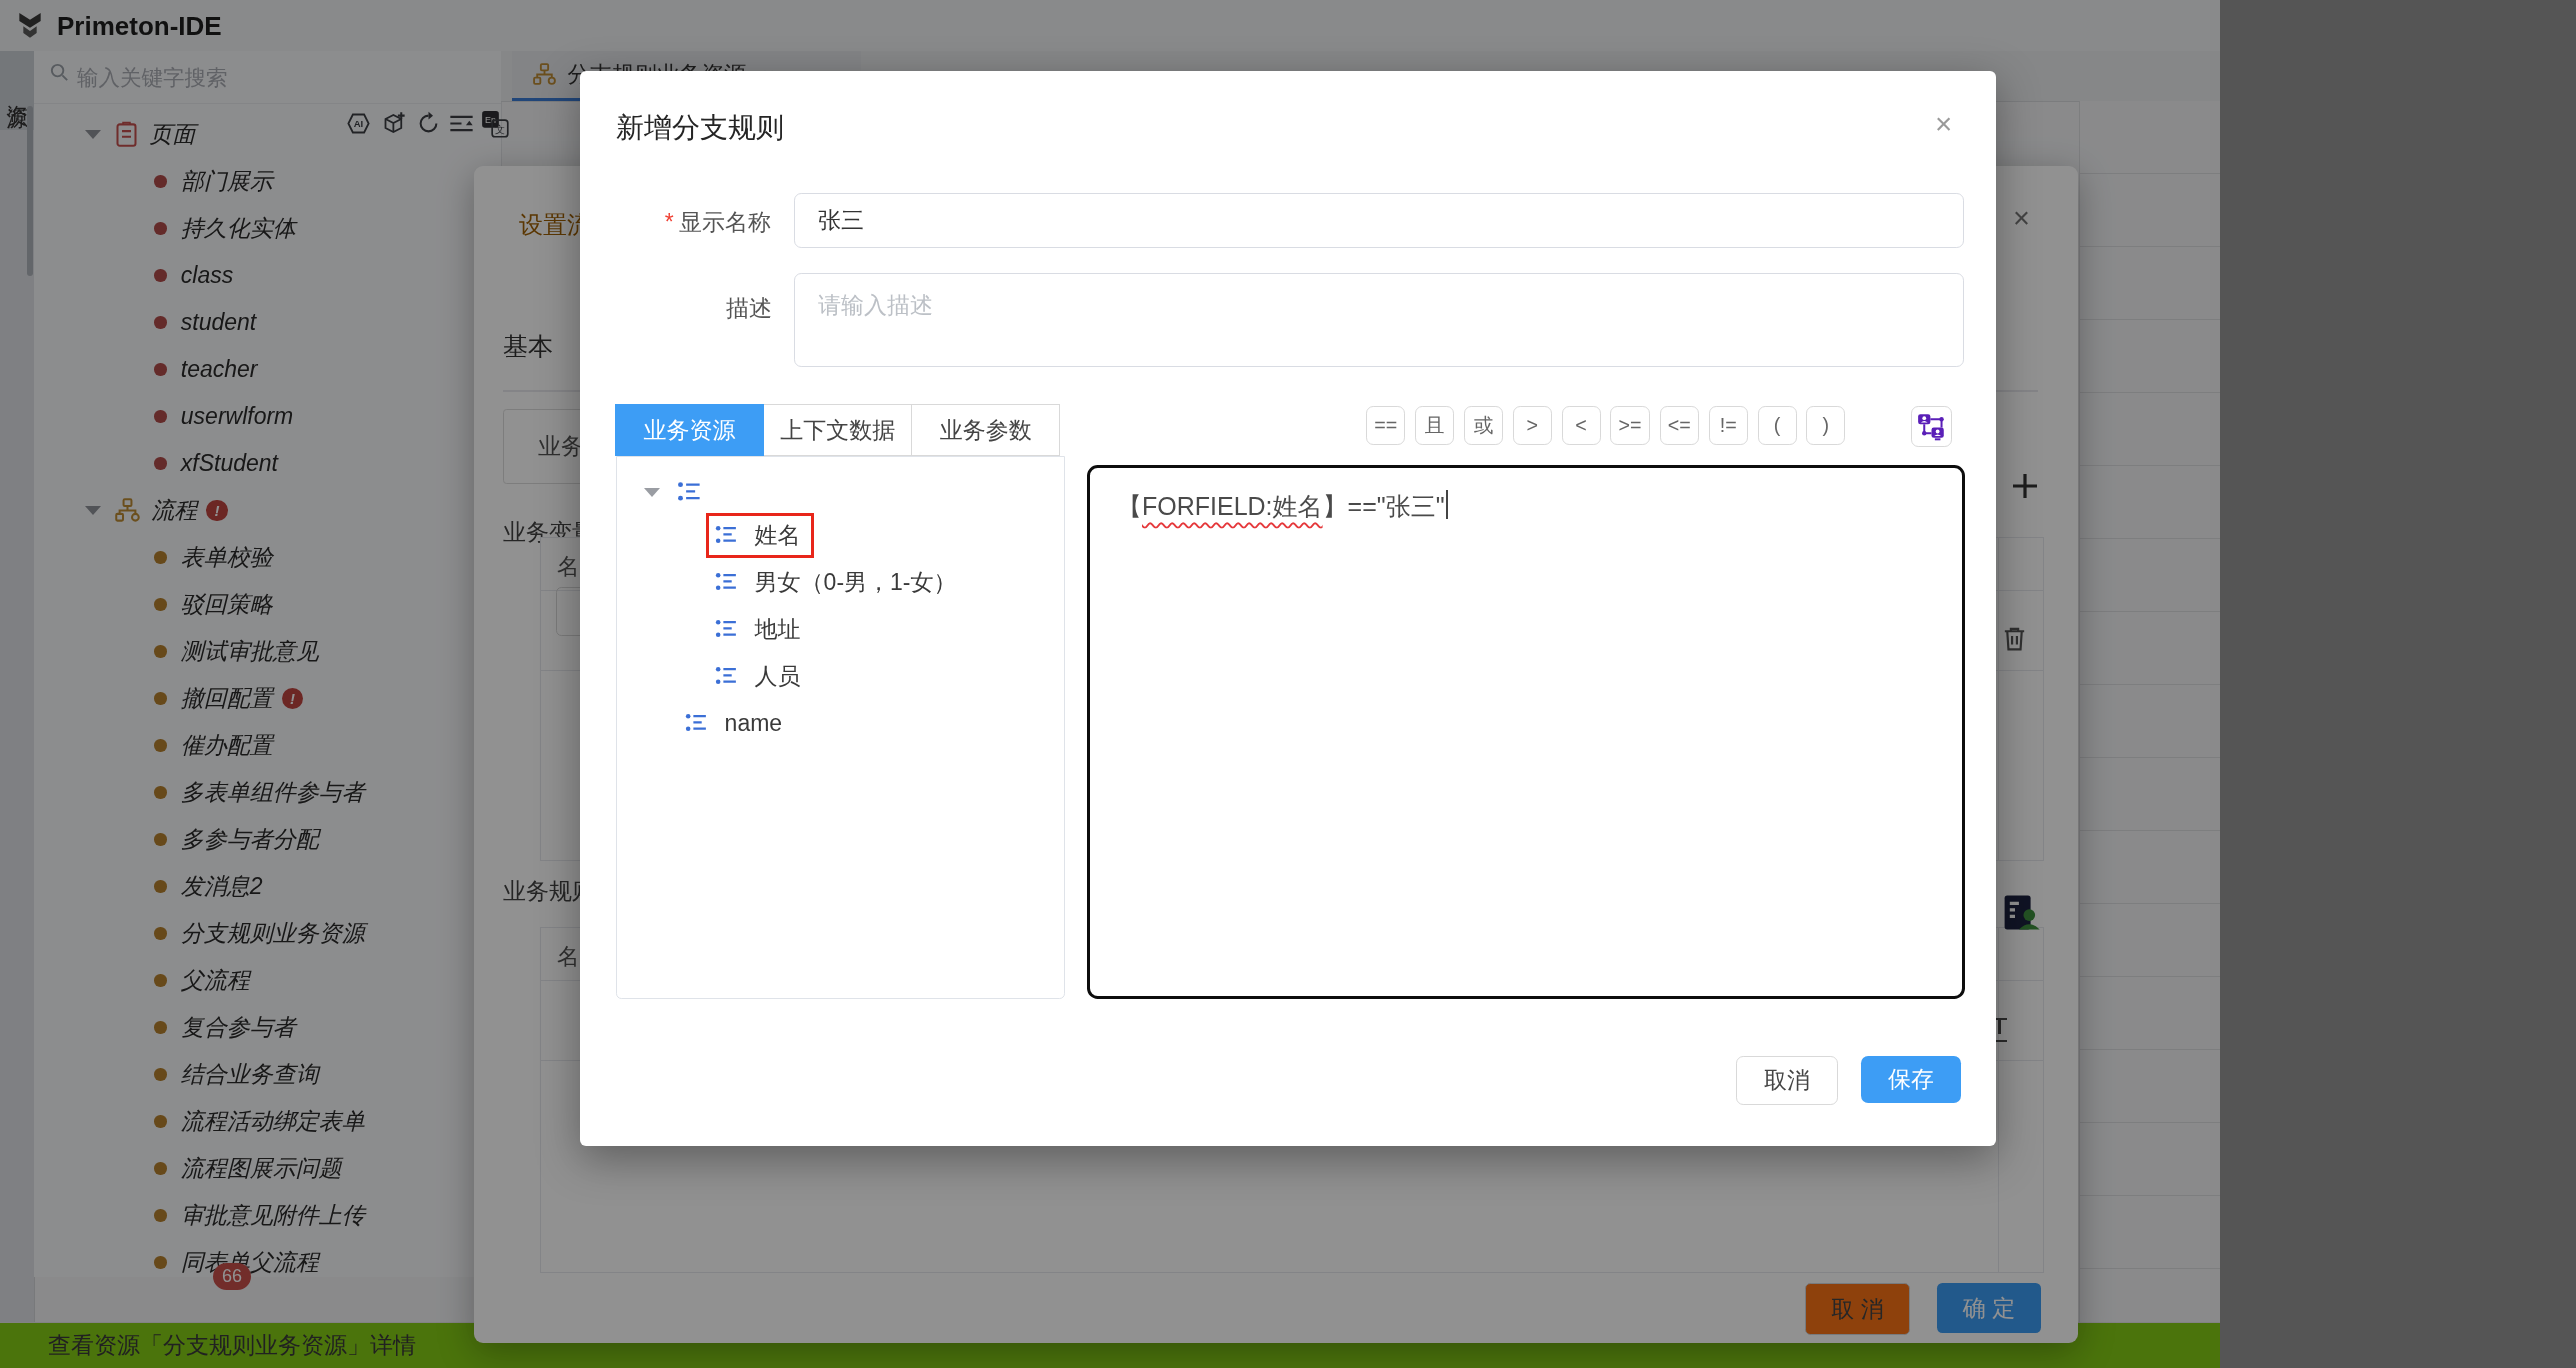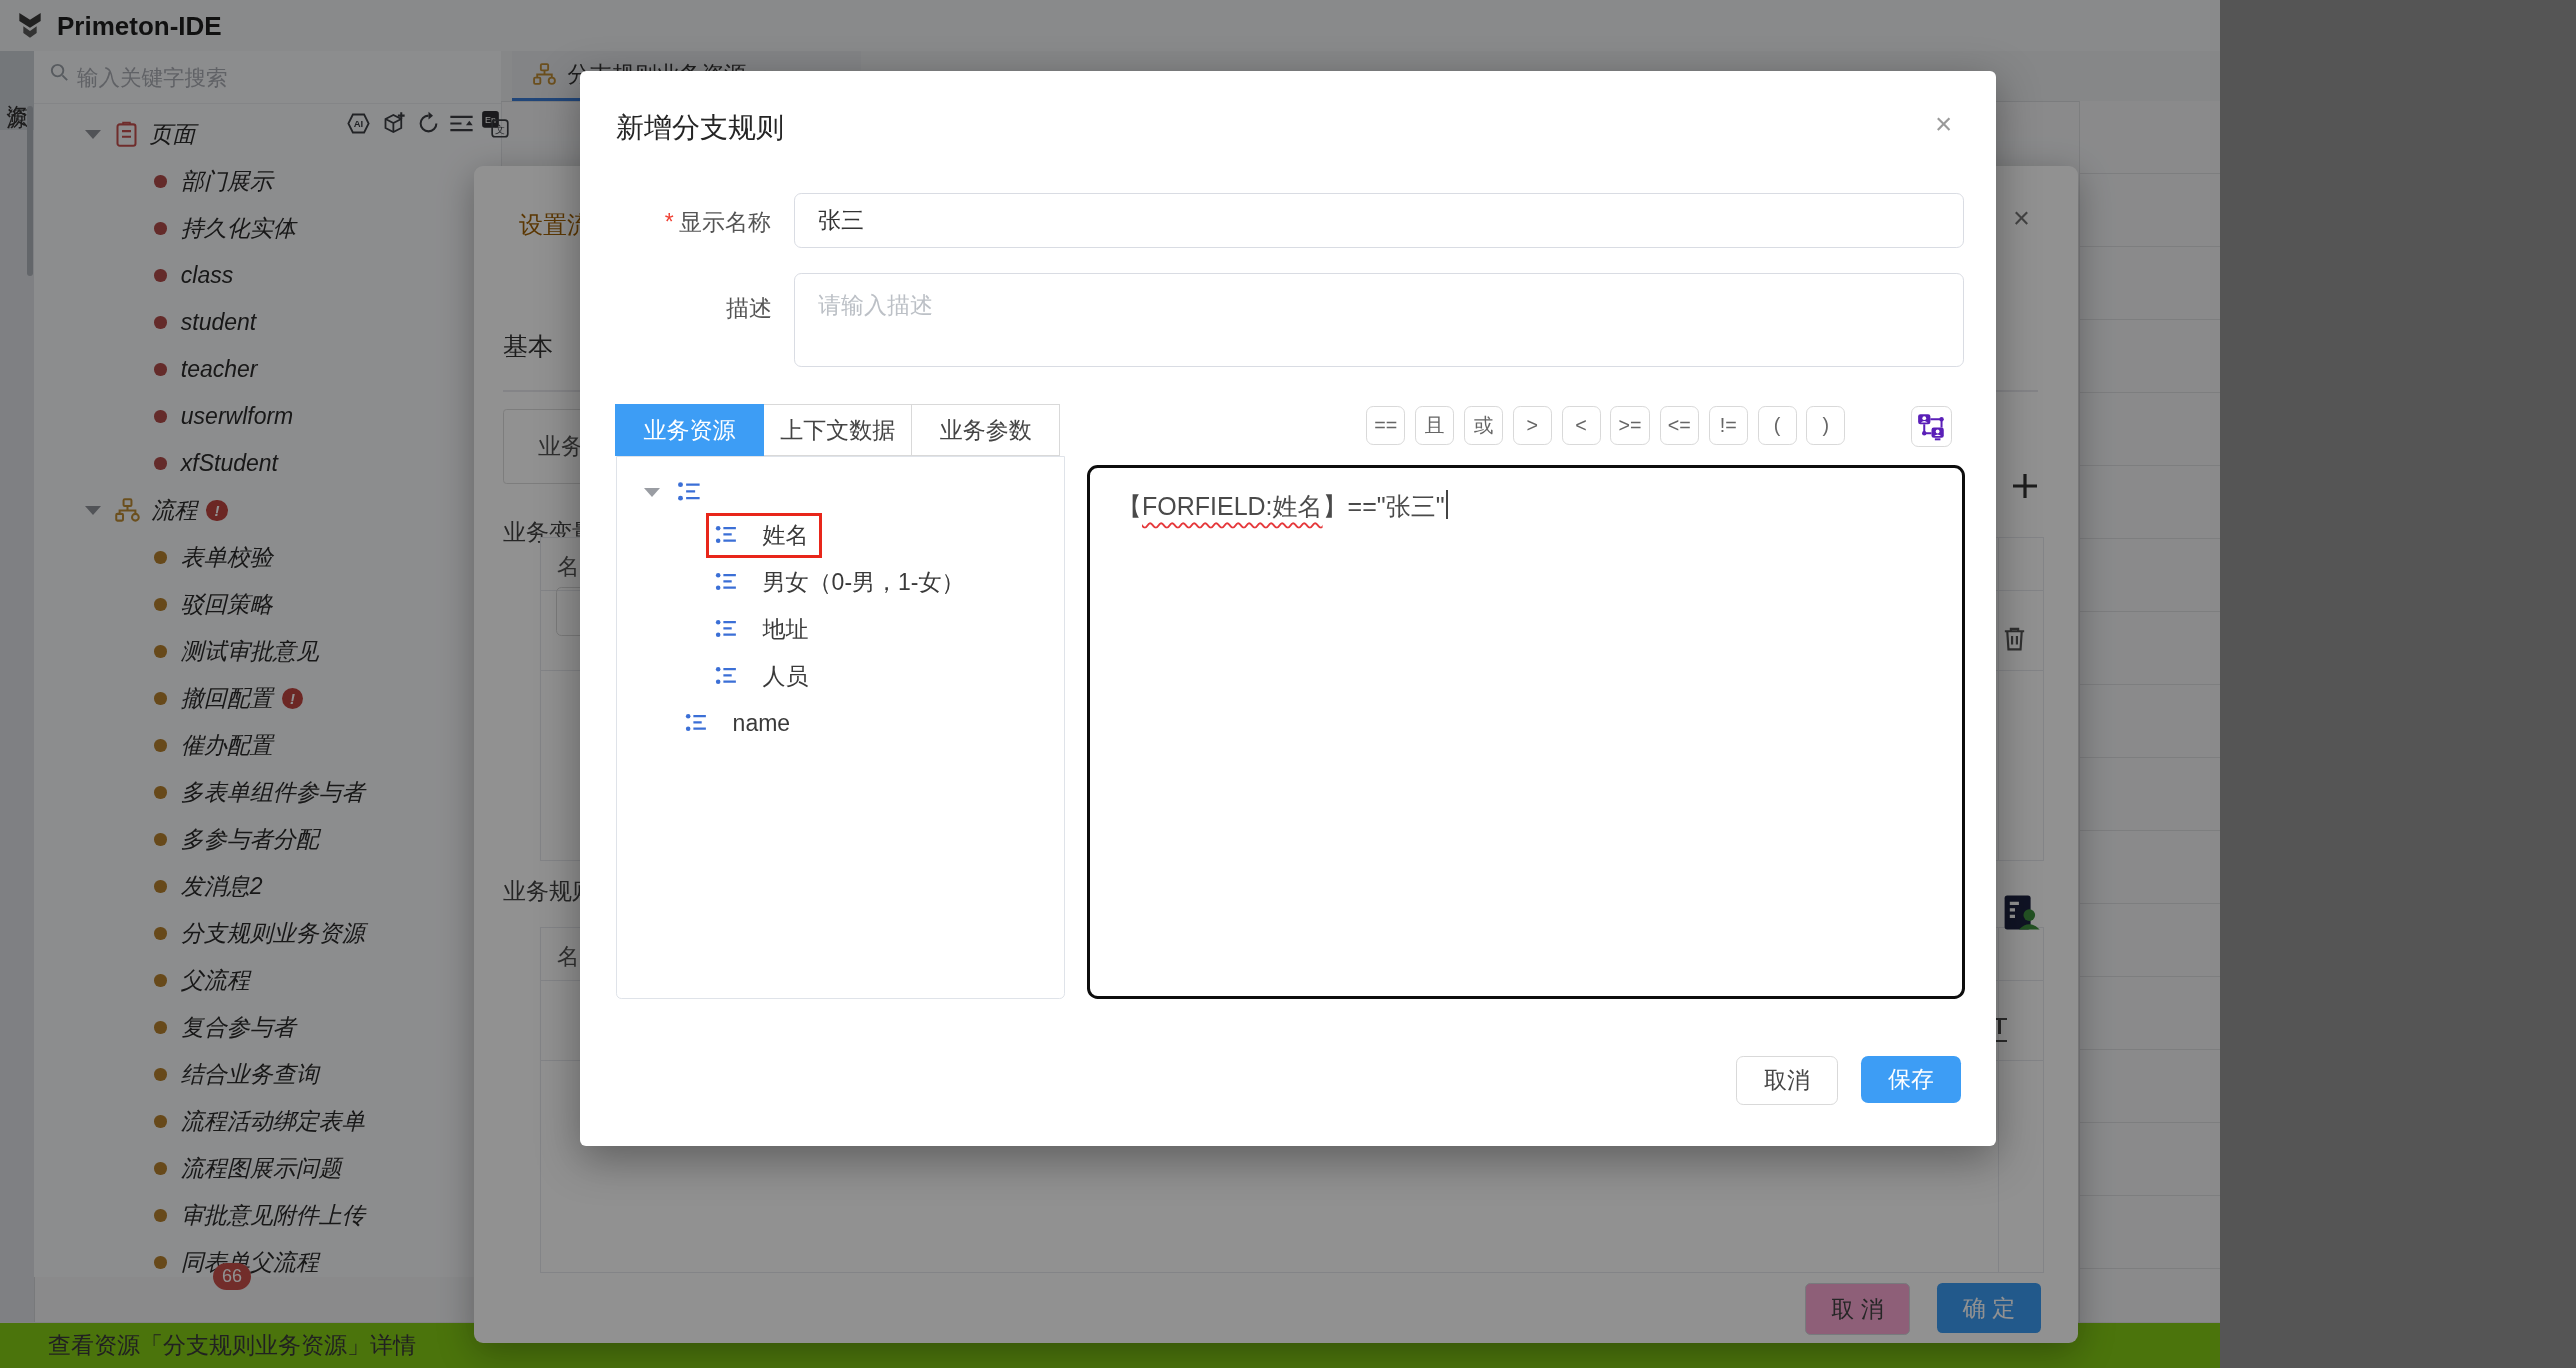--- a/index.html
+++ b/index.html
@@ -72,21 +72,21 @@
   #sd-tabline{left:29px;top:224px;width:1535px;height:1.8px;background:#e8e9ed;}
   #sd-seg{left:29px;top:243px;width:268px;height:75px;border:0.9px solid #dcdcdc;border-radius:3.6px;
           font-size:23px;color:#555;display:flex;align-items:center;padding-left:34px;box-sizing:border-box;}
   #sd-varlabel{left:29px;top:351px;font-size:23px;color:#444;}
   .sd-table{border:0.9px solid #e7e9ee;background:#fff;}
   .sd-th{position:absolute;left:16px;top:12.5px;font-size:22.4px;color:#555;}
   .sd-hline{position:absolute;left:0;width:100%;height:0.9px;background:#e7e9ee;}
   .sd-vline{position:absolute;top:0;width:0.9px;height:100%;background:#e7e9ee;}
   #sd-input1{left:82px;top:421px;width:268px;height:47px;border:0.9px solid #d9d9d9;border-radius:5.4px;}
   #sd-rulelabel{left:29px;top:710px;font-size:23px;color:#444;}
-  #sd-cancel{left:1331px;top:1117px;width:103px;height:50px;border:0.9px solid #d3d6dc;border-radius:5.4px;background:#f9a8d4;
+  #sd-cancel{left:1331px;top:1117px;width:103px;height:50px;border:0.9px solid #d3d6dc;border-radius:5.4px;background:#f97316;
              font-size:23px;color:#444;display:flex;align-items:center;justify-content:center;}
   #sd-ok{left:1463px;top:1117px;width:104px;height:50px;border-radius:5.4px;background:#3d9df5;
          font-size:23px;color:#fff;display:flex;align-items:center;justify-content:center;}
   #sd-ibeam{left:1519px;top:852px;width:14.3px;height:19.7px;border-top:2.7px solid #4a4a4a;border-bottom:2.7px solid #4a4a4a;}
   #sd-ibeam:before{content:"";position:absolute;left:5.4px;top:0;width:2.7px;height:14.3px;background:#4a4a4a;}
 
   
   #overlay{left:0;top:0;width:2576px;height:1368px;background:rgba(0,0,0,0.43);z-index:10;}
 
   
@@ -110,21 +110,21 @@
       font-size:19.7px;color:#666;display:flex;align-items:center;justify-content:center;padding:0 7.2px;box-sizing:border-box;}
   #m-userbtn{left:1331px;top:335px;width:39px;height:39px;border:0.9px solid #d9d9d9;border-radius:7.2px;background:#fff;
              display:flex;align-items:center;justify-content:center;}
   #m-tree{left:36px;top:385px;width:449px;height:543px;border:1.8px solid #dfe3e9;border-radius:0 0 5.4px 5.4px;box-sizing:border-box;}
   #m-tree-root{position:absolute;left:27px;top:21.5px;display:flex;align-items:center;}
   #m-tree-root .tgl{width:0;height:0;border-left:8px solid transparent;border-right:8px solid transparent;
                     border-top:9.8px solid #9a9da3;margin-right:16px;}
   #m-tree-list{position:absolute;left:0;top:55px;width:100%;}
   .m-row{height:47px;display:flex;align-items:center;padding-left:63px;font-size:23px;color:#3a3a3a;}
   .m-row.lvl2{padding-left:93px;}
-  .m-inner{display:flex;align-items:center;gap:24px;padding:2.7px 9px 2.7px 3.6px;}
+  .m-inner{display:flex;align-items:center;gap:16px;padding:2.7px 9px 2.7px 3.6px;}
   .m-inner.boxed{outline:3.6px solid #e8261a;outline-offset:1.8px;}
   #m-expr{left:507px;top:394px;width:878px;height:534px;border:3.6px solid #0d0d0d;border-radius:10.7px;box-sizing:border-box;
           font-size:25px;color:#4a4a4a;padding:21.5px 27px;}
   .wavy{text-decoration-line:underline;text-decoration-style:wavy;text-decoration-color:#e5383b;
         text-decoration-thickness:1.8px;text-underline-offset:7.2px;}
   .caret-bar{display:inline-block;width:1.8px;height:29px;background:#444;vertical-align:-4.5px;margin-left:1.8px;}
   #m-cancel{left:1156px;top:985px;width:100px;height:47px;border:0.9px solid #d9d9d9;border-radius:7.2px;background:#fff;
             font-size:23px;color:#444;display:flex;align-items:center;justify-content:center;}
   #m-save{left:1281px;top:985px;width:100px;height:47px;border-radius:7.2px;background:#3d9df5;
           font-size:23px;color:#fff;display:flex;align-items:center;justify-content:center;}

